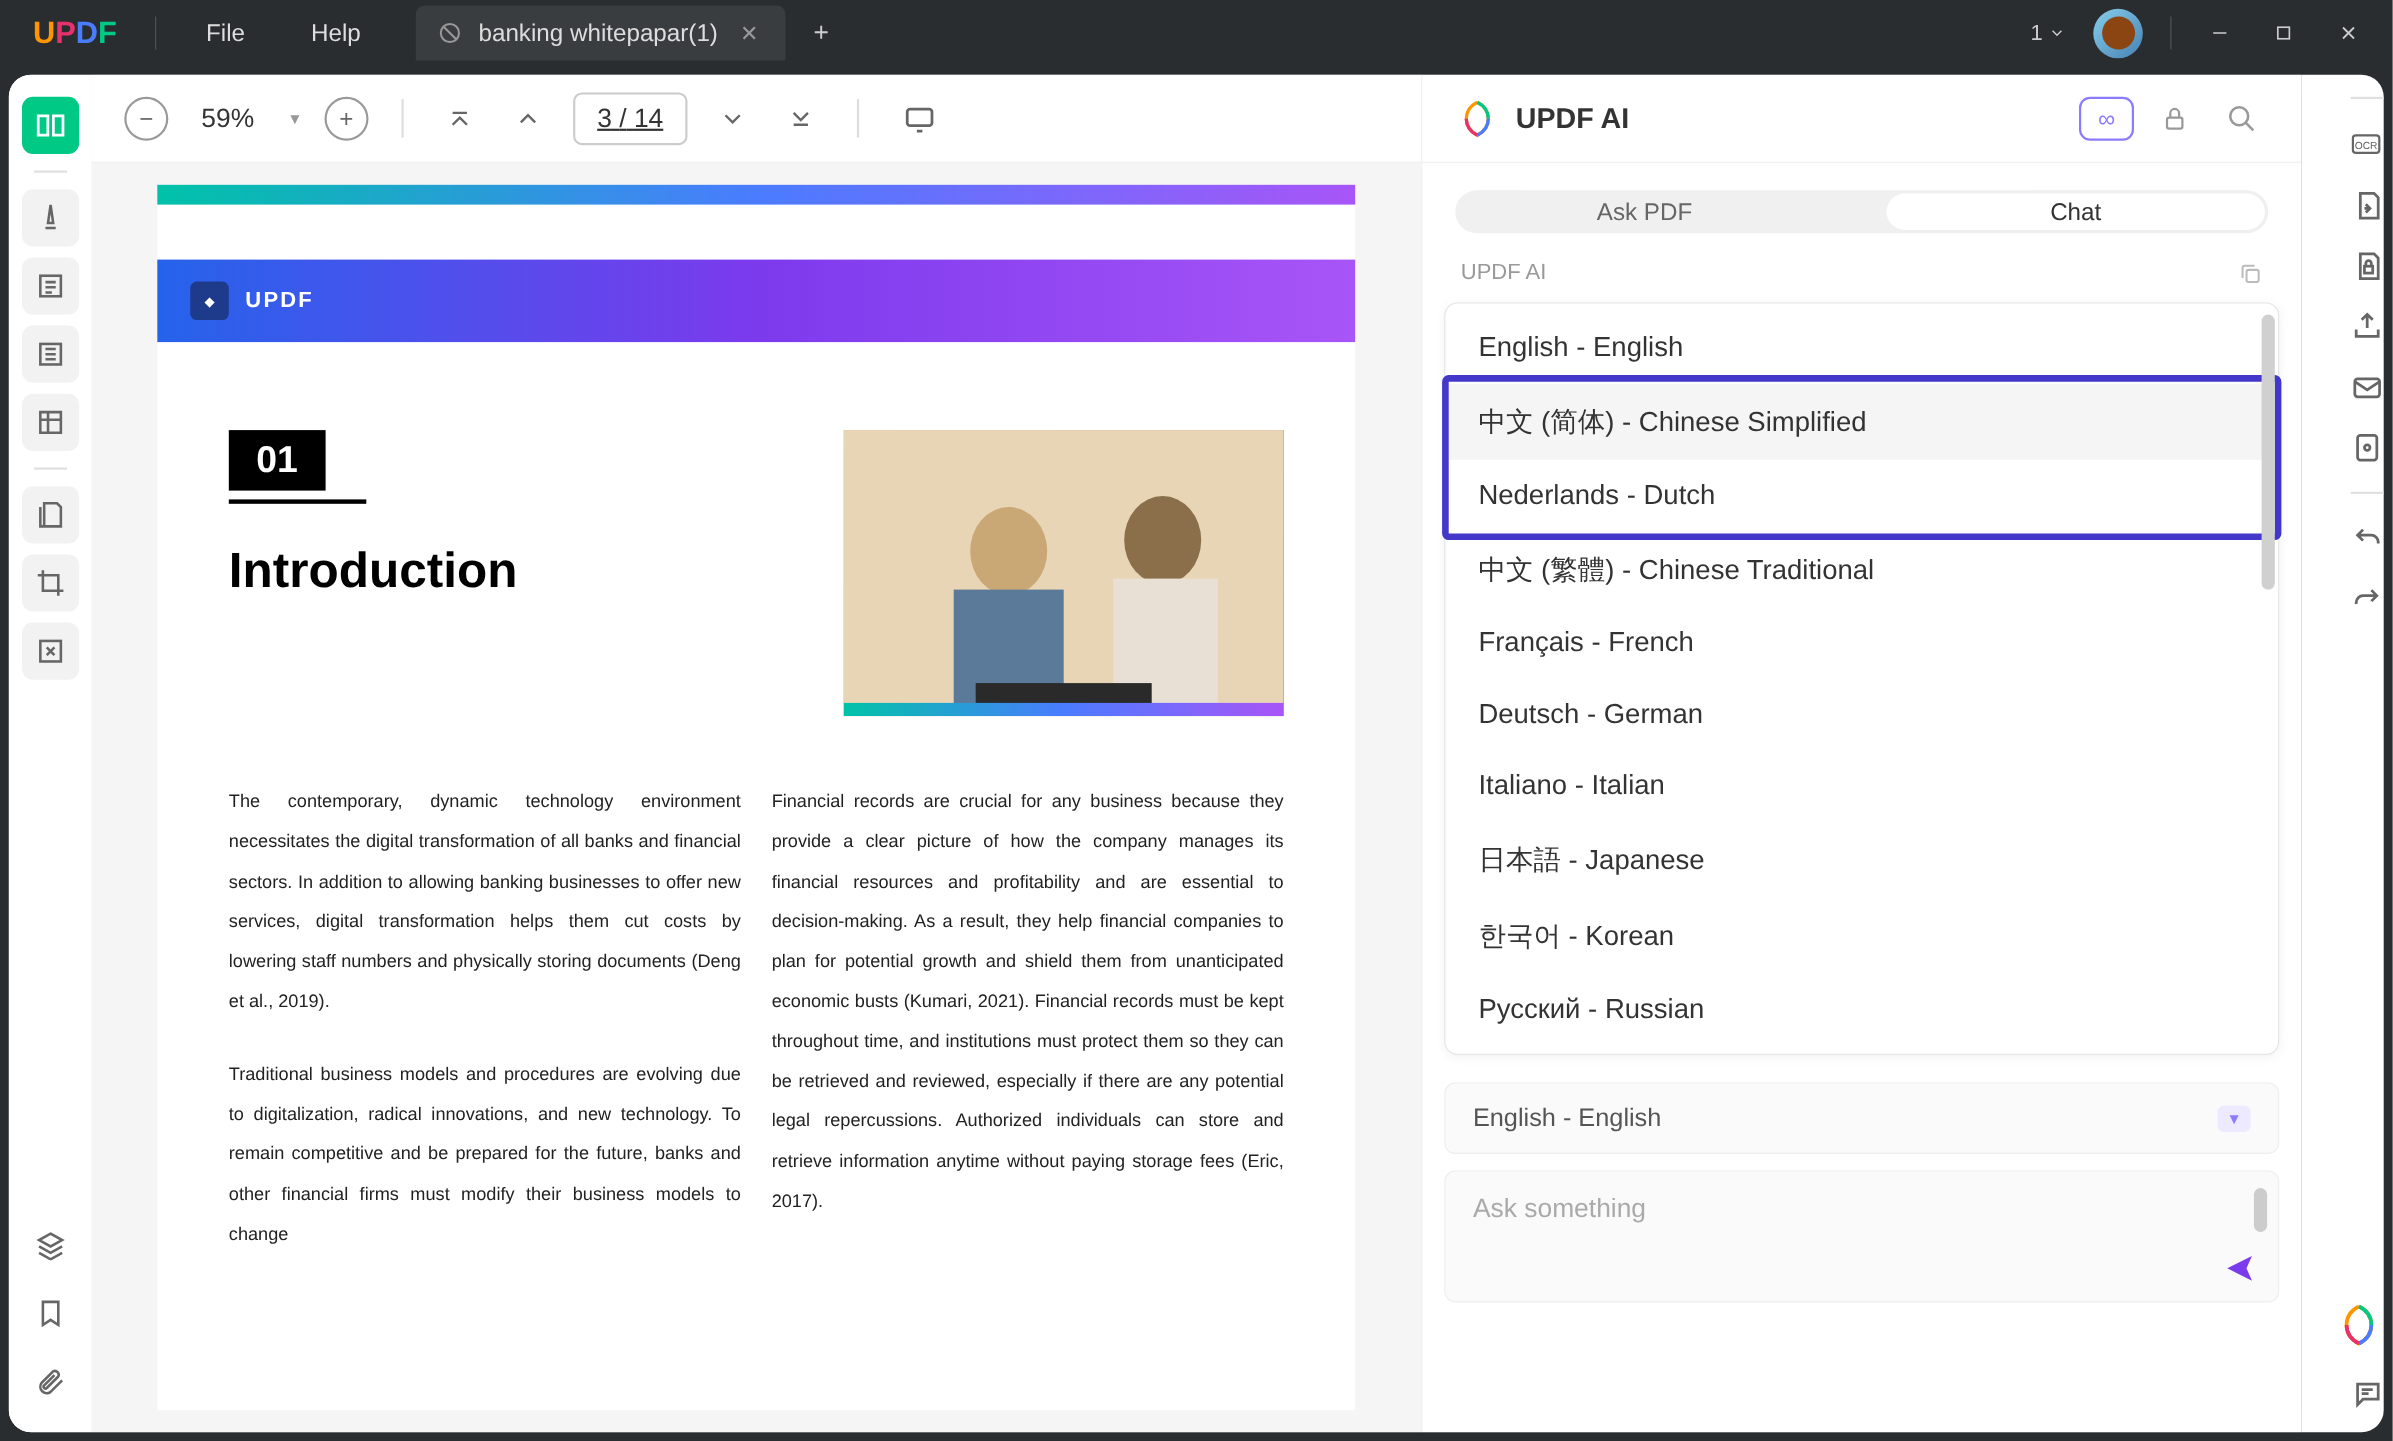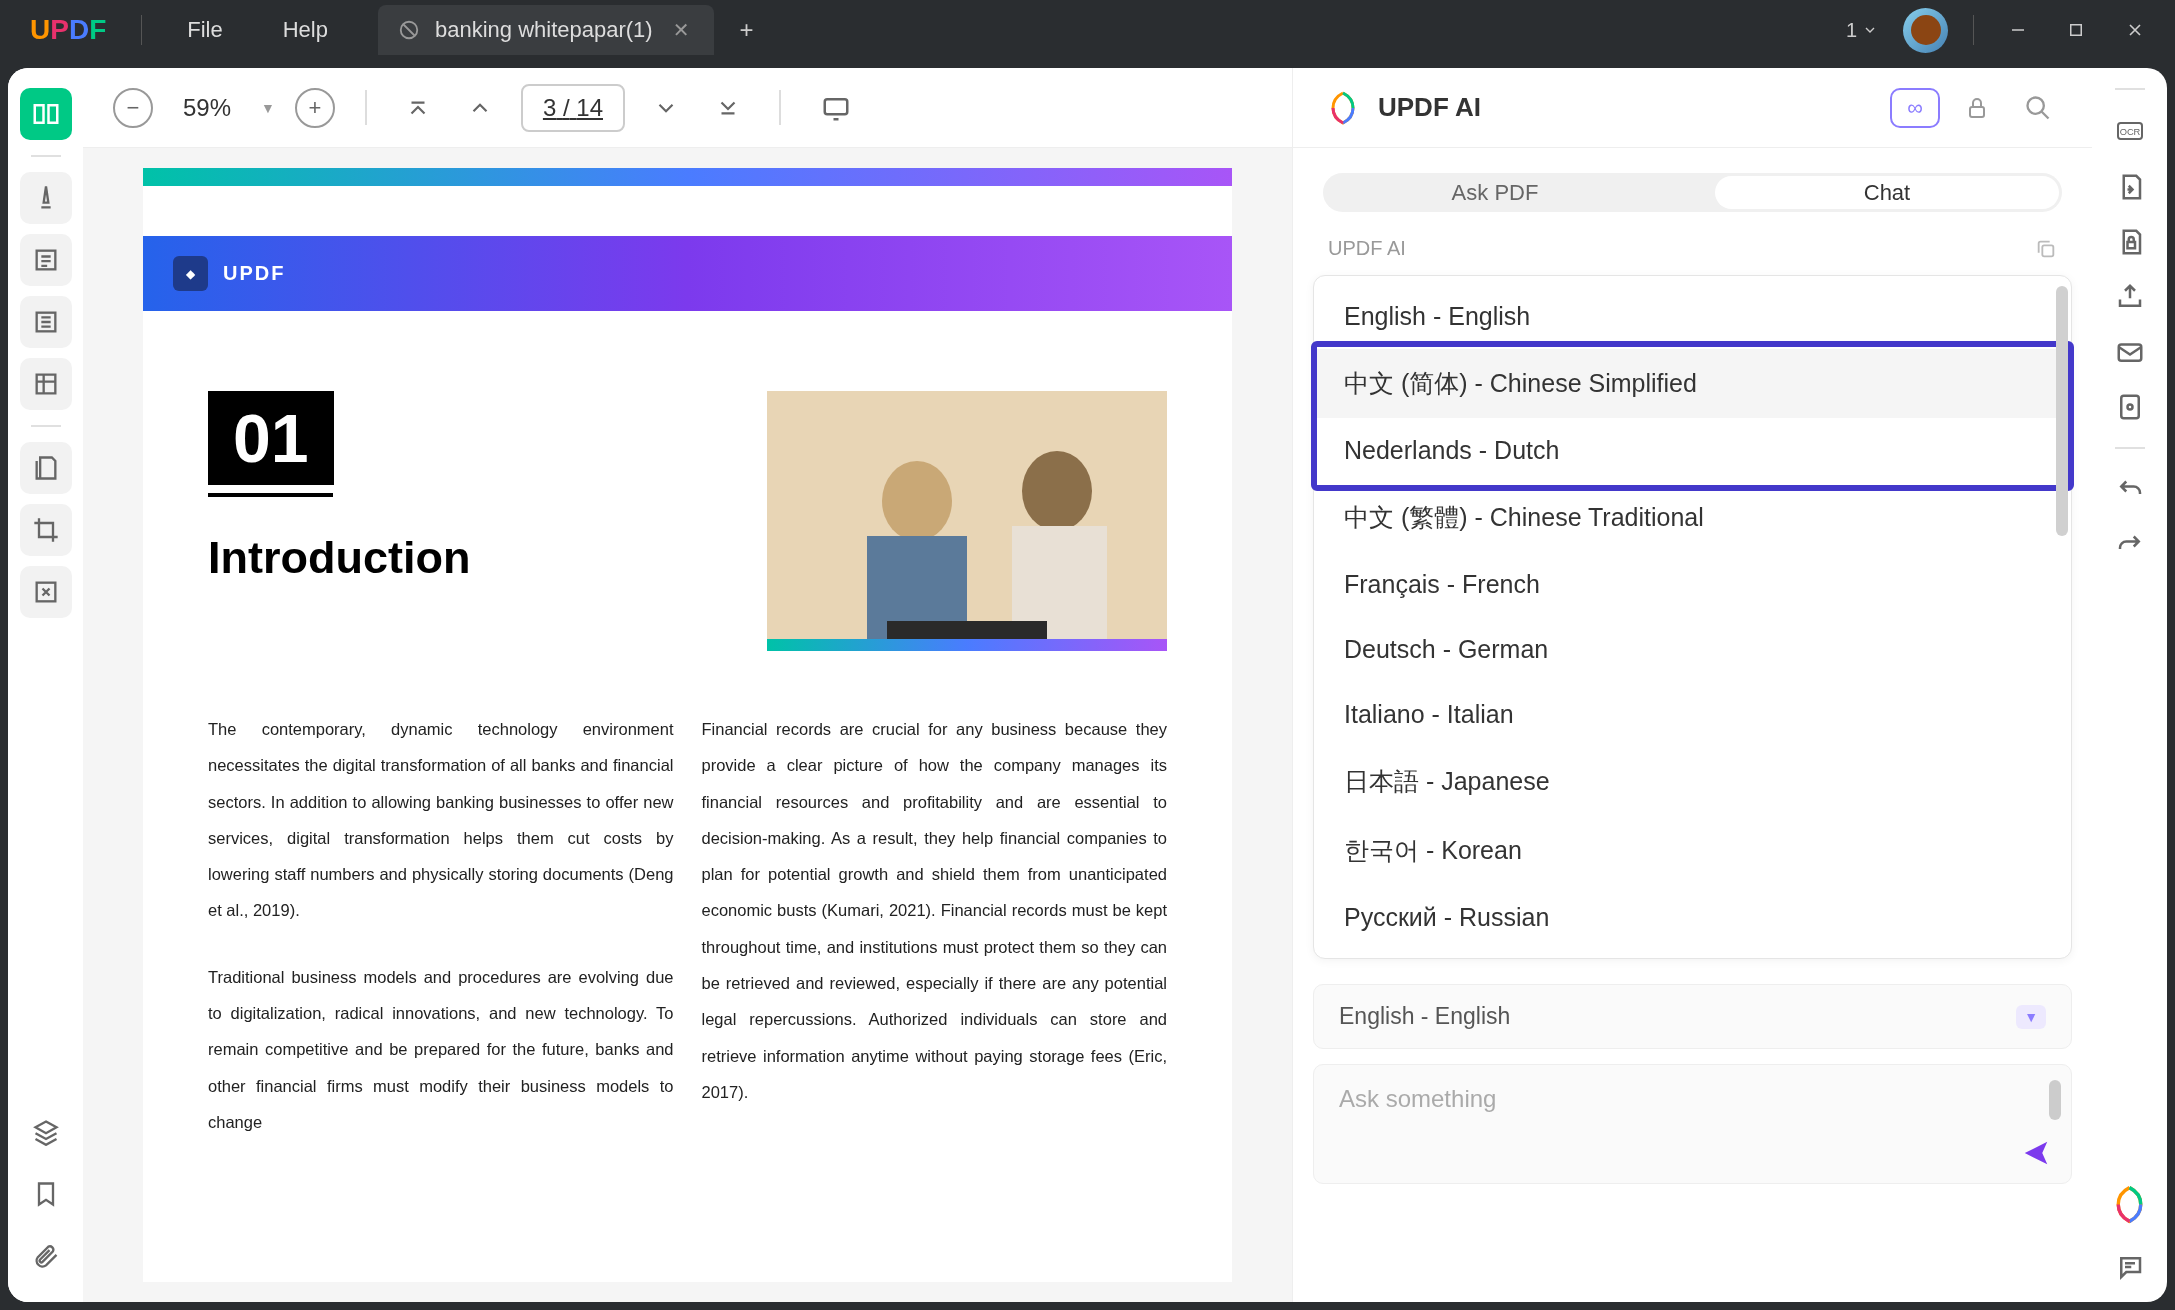--- a/index.html
+++ b/index.html
@@ -45,21 +45,21 @@
 .cast-btn { color: #666; padding: 0 10px; }
 
 .doc-page { flex: 1; padding: 20px 60px; overflow: hidden; }
 .page-content { background: #fff; width: 100%; height: 100%; }
 .gradient-bar { height: 18px; background: linear-gradient(90deg, #00c2a8, #4a7cff, #a855f7); margin-bottom: 50px; }
 .page-header { height: 75px; background: linear-gradient(90deg, #2563eb, #7c3aed, #a855f7); display: flex; align-items: center; padding: 0 30px; gap: 15px; }
 .hdr-logo { width: 35px; height: 35px; background: #1e3a8a; border-radius: 6px; display: flex; align-items: center; justify-content: center; color: #fff; font-size: 12px; }
 .hdr-text { color: #fff; font-size: 20px; font-weight: 600; letter-spacing: 2px; }
 .intro-section { padding: 80px 65px 30px; display: flex; gap: 40px; }
 .intro-left { flex: 1; }
-.intro-num-box { background: #000; color: #fff; font-size: 68px; font-weight: 700; padding: 8px 25px; display: inline-block; }
+.intro-num-box { background: #000; color: #fff; font-size: 34px; font-weight: 700; padding: 8px 25px; display: inline-block; }
 .intro-line { height: 4px; background: #000; margin-top: 8px; width: 125px; }
 .intro-title { font-size: 45px; font-weight: 700; margin-top: 35px; color: #000; }
 .intro-right { width: 400px; }
 .intro-img { width: 100%; height: 260px; background: linear-gradient(135deg, #d4a574, #8b7355); position: relative; overflow: hidden; }
 .intro-img-bar { position: absolute; bottom: 0; left: 0; right: 0; height: 12px; background: linear-gradient(90deg, #00c2a8, #4a7cff, #a855f7); }
 .body-text { padding: 30px 65px; display: flex; gap: 28px; font-size: 16.5px; line-height: 2.2; color: #222; text-align: justify; }
 .body-col { flex: 1; }
 .body-col p { margin-bottom: 30px; }
 
 .ai-panel { width: 800px; background: #fff; display: flex; flex-direction: column; border-left: 1px solid #eee; }
@@ -82,21 +82,21 @@
 .lang-scroll { position: absolute; right: 3px; top: 10px; width: 12px; height: 250px; background: #d0d0d0; border-radius: 6px; }
 
 .lang-selected { margin: 20px 20px 0; background: #fafafa; border: 1px solid #eee; border-radius: 10px; padding: 18px 25px; display: flex; align-items: center; font-size: 23px; color: #555; }
 .lang-drop { margin-left: auto; background: #ede9fe; color: #8b7cff; border-radius: 6px; padding: 4px 8px; font-size: 14px; }
 
 .ask-box { margin: 15px 20px 20px; background: #fafafa; border: 1px solid #eee; border-radius: 10px; padding: 20px 25px; display: flex; align-items: center; min-height: 120px; position: relative; }
 .ask-placeholder { color: #aaa; font-size: 24px; align-self: flex-start; }
 .ask-scroll { position: absolute; right: 10px; top: 15px; width: 12px; height: 40px; background: #ccc; border-radius: 6px; }
 .send-btn { position: absolute; right: 20px; bottom: 15px; color: #7c3aed; font-size: 28px; cursor: pointer; }
 
-.right-sidebar { width: 75px; background: #fff; border-radius: 0 20px 20px 0; margin: 8px 8px 8px 0; display: flex; flex-direction: column; align-items: center; padding: 20px 0; gap: 25px; }
+.right-sidebar { width: 75px; background: #fff; border-radius: 0 20px 20px 0; margin: 8px 8px 8px 0; display: flex; flex-direction: column; align-items: flex-end; padding: 20px 0; gap: 25px; }
 .rside-btn { color: #666; cursor: pointer; }
 .rside-divider { width: 30px; height: 2px; background: #e0e0e0; }
 .rside-spacer { flex: 1; }
 .rside-ai { width: 45px; height: 45px; }
 
 svg { display: block; }
 </style>
 </head>
 <body>
 

